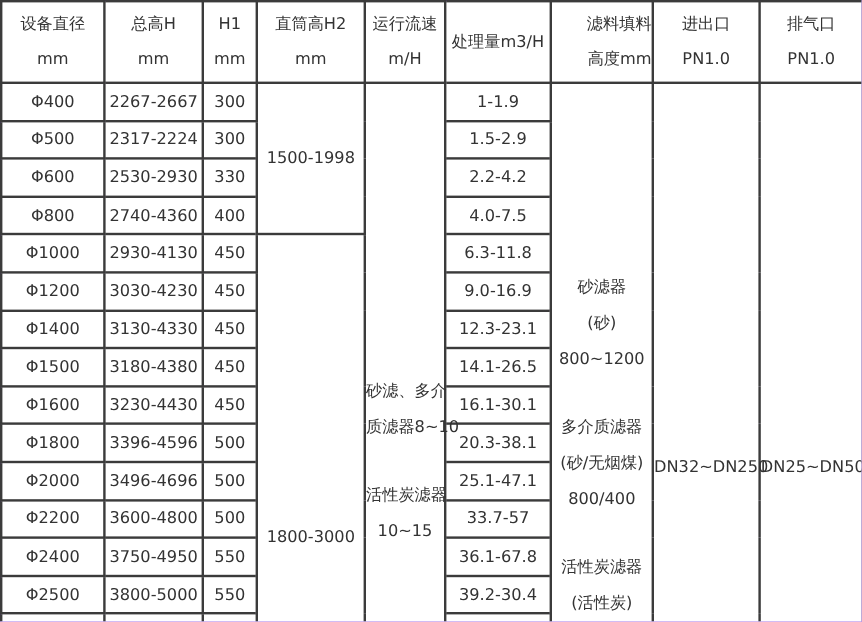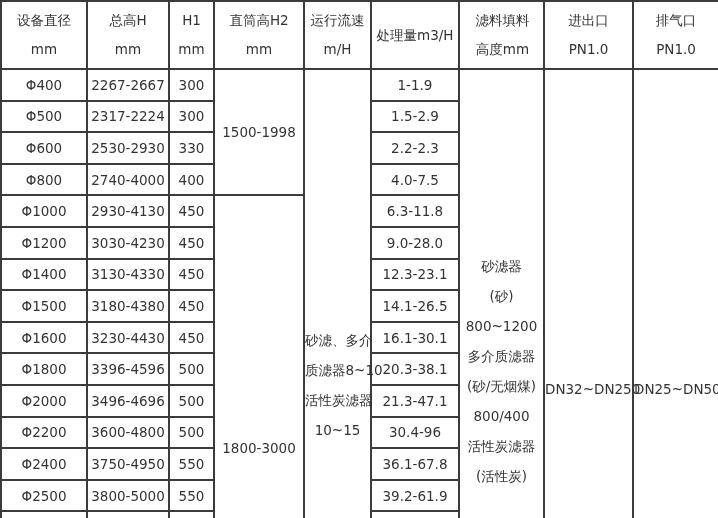--- a/index.html
+++ b/index.html
@@ -25,24 +25,24 @@
     text-align: center;
     vertical-align: middle;
     padding: 0;
     white-space: nowrap;
     overflow: visible;
   }
   .spec thead tr { height: 68px; }
   .spec tbody tr { height: 31.6px; padding-left: 32px; }
   .spec tbody tr.tail-row { height: 189px; }
   .hl { line-height: 29px; white-space: nowrap; }
-  th.align-left { text-align: center; }
+  th.align-left { text-align: right; }
   th.align-left .hl { padding-left: 2px; }
   .line { line-height: 30px; white-space: nowrap; }
-  .grp { }
+  .grp { margin-top: 27px; }
   .grp:first-child { margin-top: 0; }
   td.media-cell { padding-bottom: 28px; }
   td.inlet-cell, td.exhaust-cell { padding-top: 8px; }
 </style>
 </head>
 <body>
 
 <div class="screen">
   <table class="spec">
     <colgroup>
@@ -134,40 +134,40 @@
       <tr>
         <td>Φ500</td>
         <td>2317-2224</td>
         <td>300</td>
         <td>1.5-2.9</td>
       </tr>
       <tr>
         <td>Φ600</td>
         <td>2530-2930</td>
         <td>330</td>
-        <td>2.2-2.3</td>
+        <td>2.2-4.2</td>
       </tr>
       <tr>
         <td>Φ800</td>
-        <td>2740-4000</td>
+        <td>2740-4360</td>
         <td>400</td>
         <td>4.0-7.5</td>
       </tr>
       <tr>
         <td>Φ1000</td>
         <td>2930-4130</td>
         <td>450</td>
         <td rowspan="11">1800-3000</td>
         <td>6.3-11.8</td>
       </tr>
       <tr>
         <td>Φ1200</td>
         <td>3030-4230</td>
         <td>450</td>
-        <td>9.0-28.0</td>
+        <td>9.0-16.9</td>
       </tr>
       <tr>
         <td>Φ1400</td>
         <td>3130-4330</td>
         <td>450</td>
         <td>12.3-23.1</td>
       </tr>
       <tr>
         <td>Φ1500</td>
         <td>3180-4380</td>
@@ -183,39 +183,39 @@
       <tr>
         <td>Φ1800</td>
         <td>3396-4596</td>
         <td>500</td>
         <td>20.3-38.1</td>
       </tr>
       <tr>
         <td>Φ2000</td>
         <td>3496-4696</td>
         <td>500</td>
-        <td>21.3-47.1</td>
+        <td>25.1-47.1</td>
       </tr>
       <tr>
         <td>Φ2200</td>
         <td>3600-4800</td>
         <td>500</td>
-        <td>30.4-96</td>
+        <td>33.7-57</td>
       </tr>
       <tr>
         <td>Φ2400</td>
         <td>3750-4950</td>
         <td>550</td>
         <td>36.1-67.8</td>
       </tr>
       <tr>
         <td>Φ2500</td>
         <td>3800-5000</td>
         <td>550</td>
-        <td>39.2-61.9</td>
+        <td>39.2-30.4</td>
       </tr>
       <tr class="tail-row">
         <td></td>
         <td></td>
         <td></td>
         <td></td>
       </tr>
     </tbody>
   </table>
 </div>

